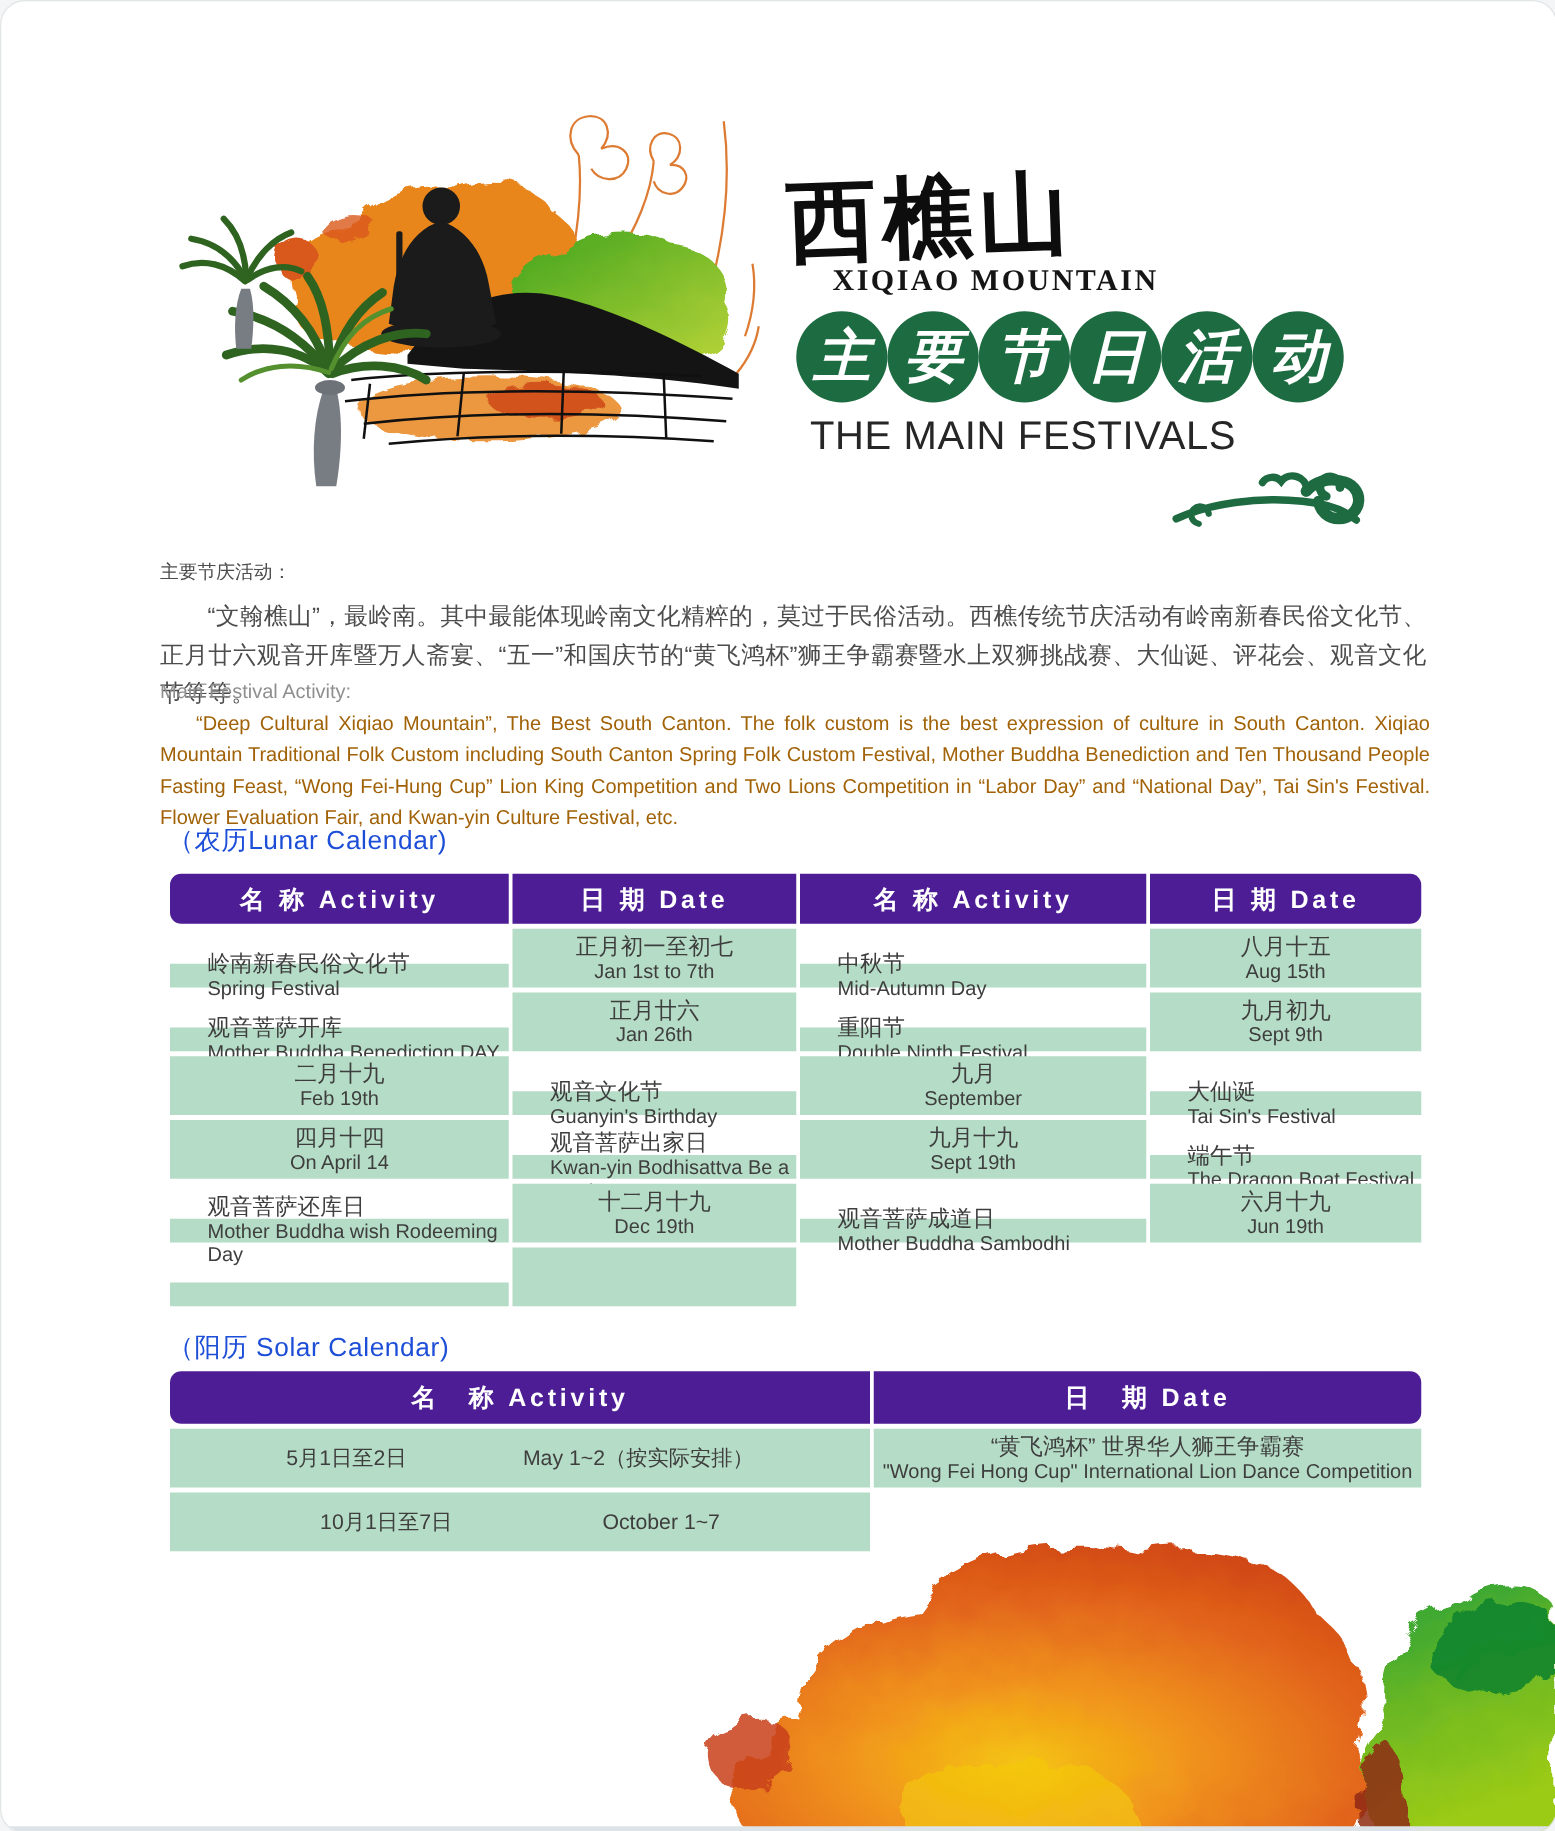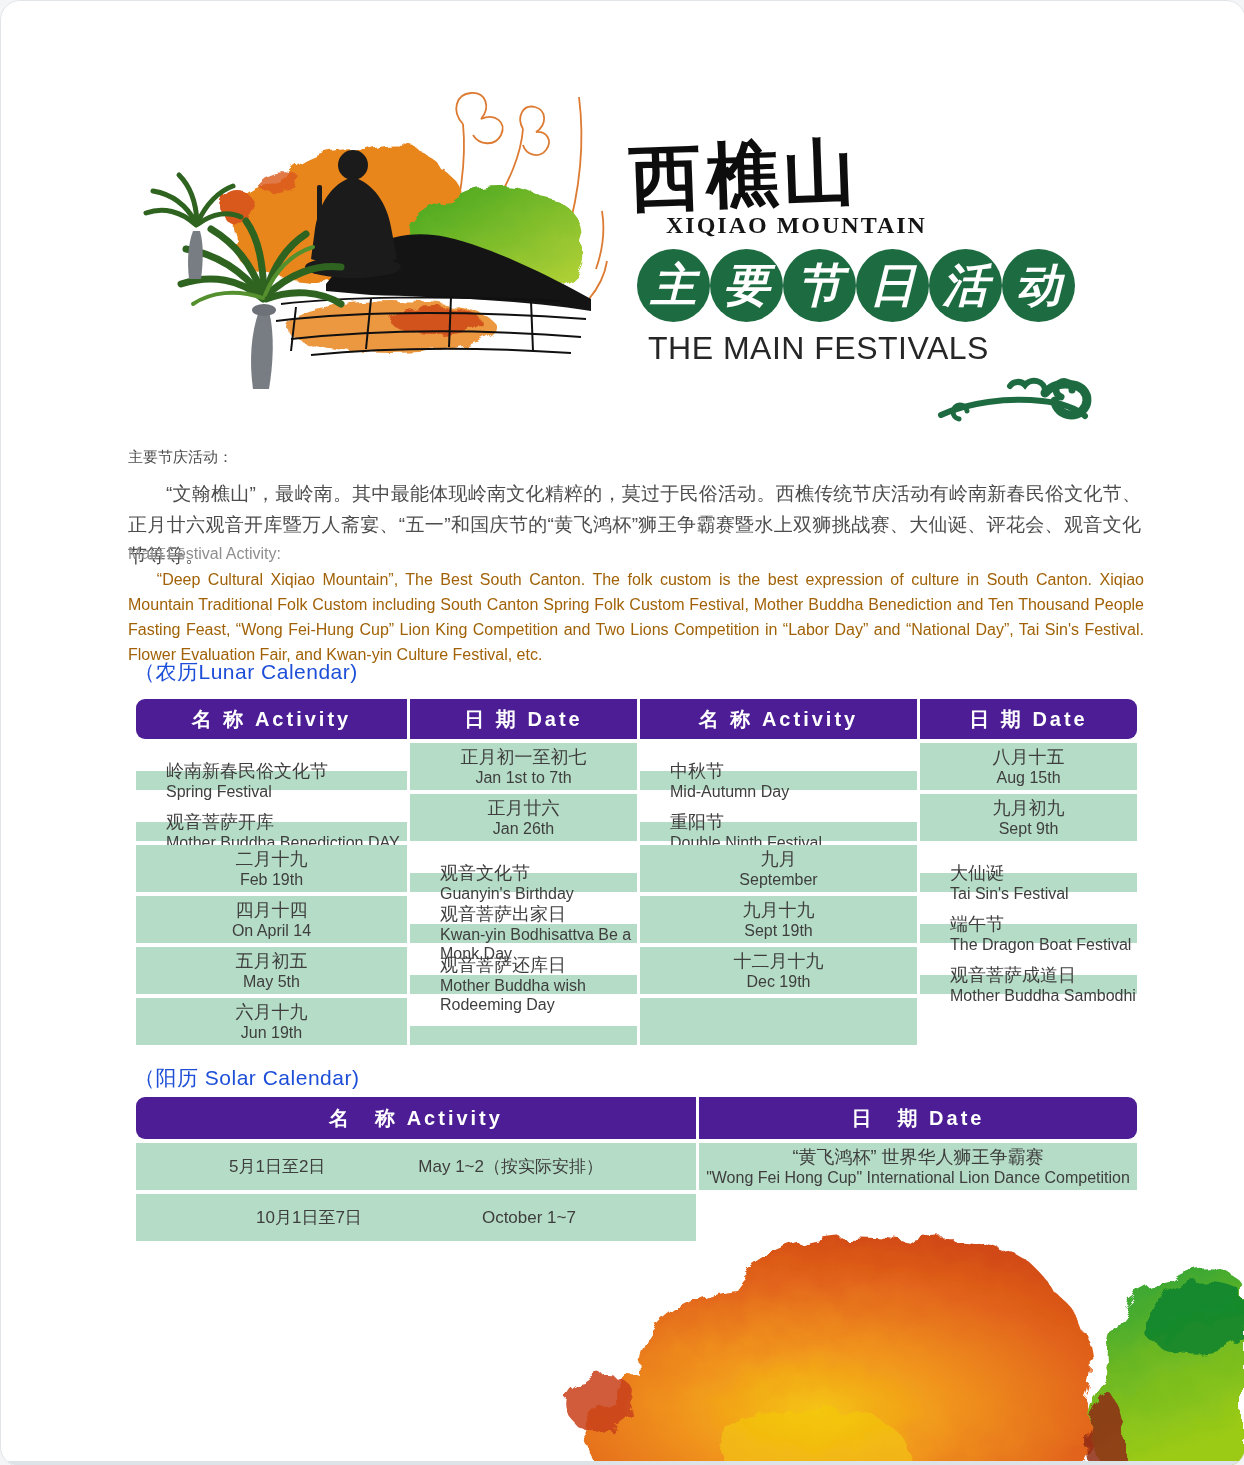--- a/index.html
+++ b/index.html
@@ -238,24 +238,20 @@
         <div class="en">Kwan-yin Bodhisattva Be a Monk Day</div>
       </div>
     <div class="td dt">
         <div class="cn">九月十九</div>
         <div class="en">Sept 19th</div>
       </div>
 
     <div class="td act">
         <div class="cn">端午节</div>
         <div class="en">The Dragon Boat Festival</div>
-      </div>
-    <div class="td dt">
-        <div class="cn">五月初五</div>
-        <div class="en">May 5th</div>
       </div>
     <div class="td act">
         <div class="cn">观音菩萨还库日</div>
         <div class="en">Mother Buddha wish Rodeeming Day</div>
       </div>
     <div class="td dt">
         <div class="cn">十二月十九</div>
         <div class="en">Dec 19th</div>
       </div>
 

